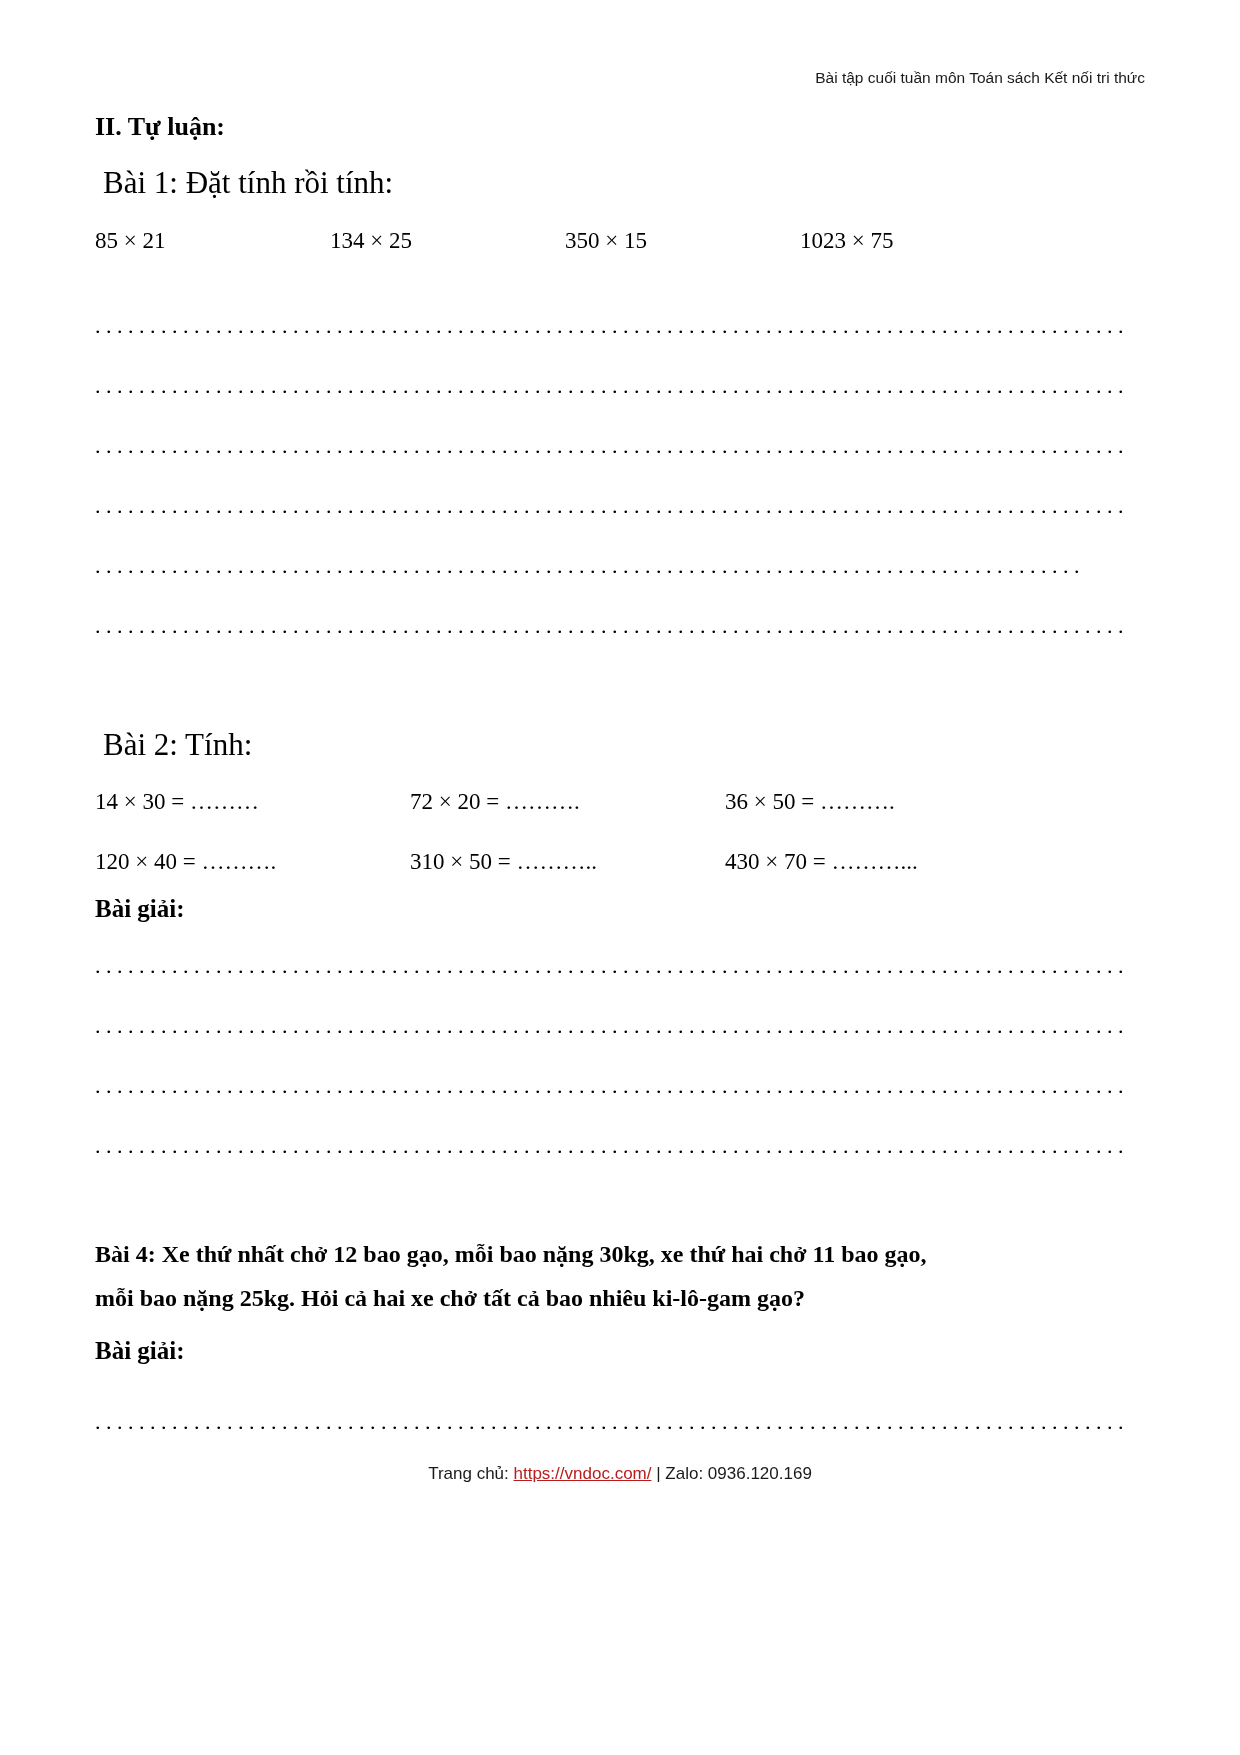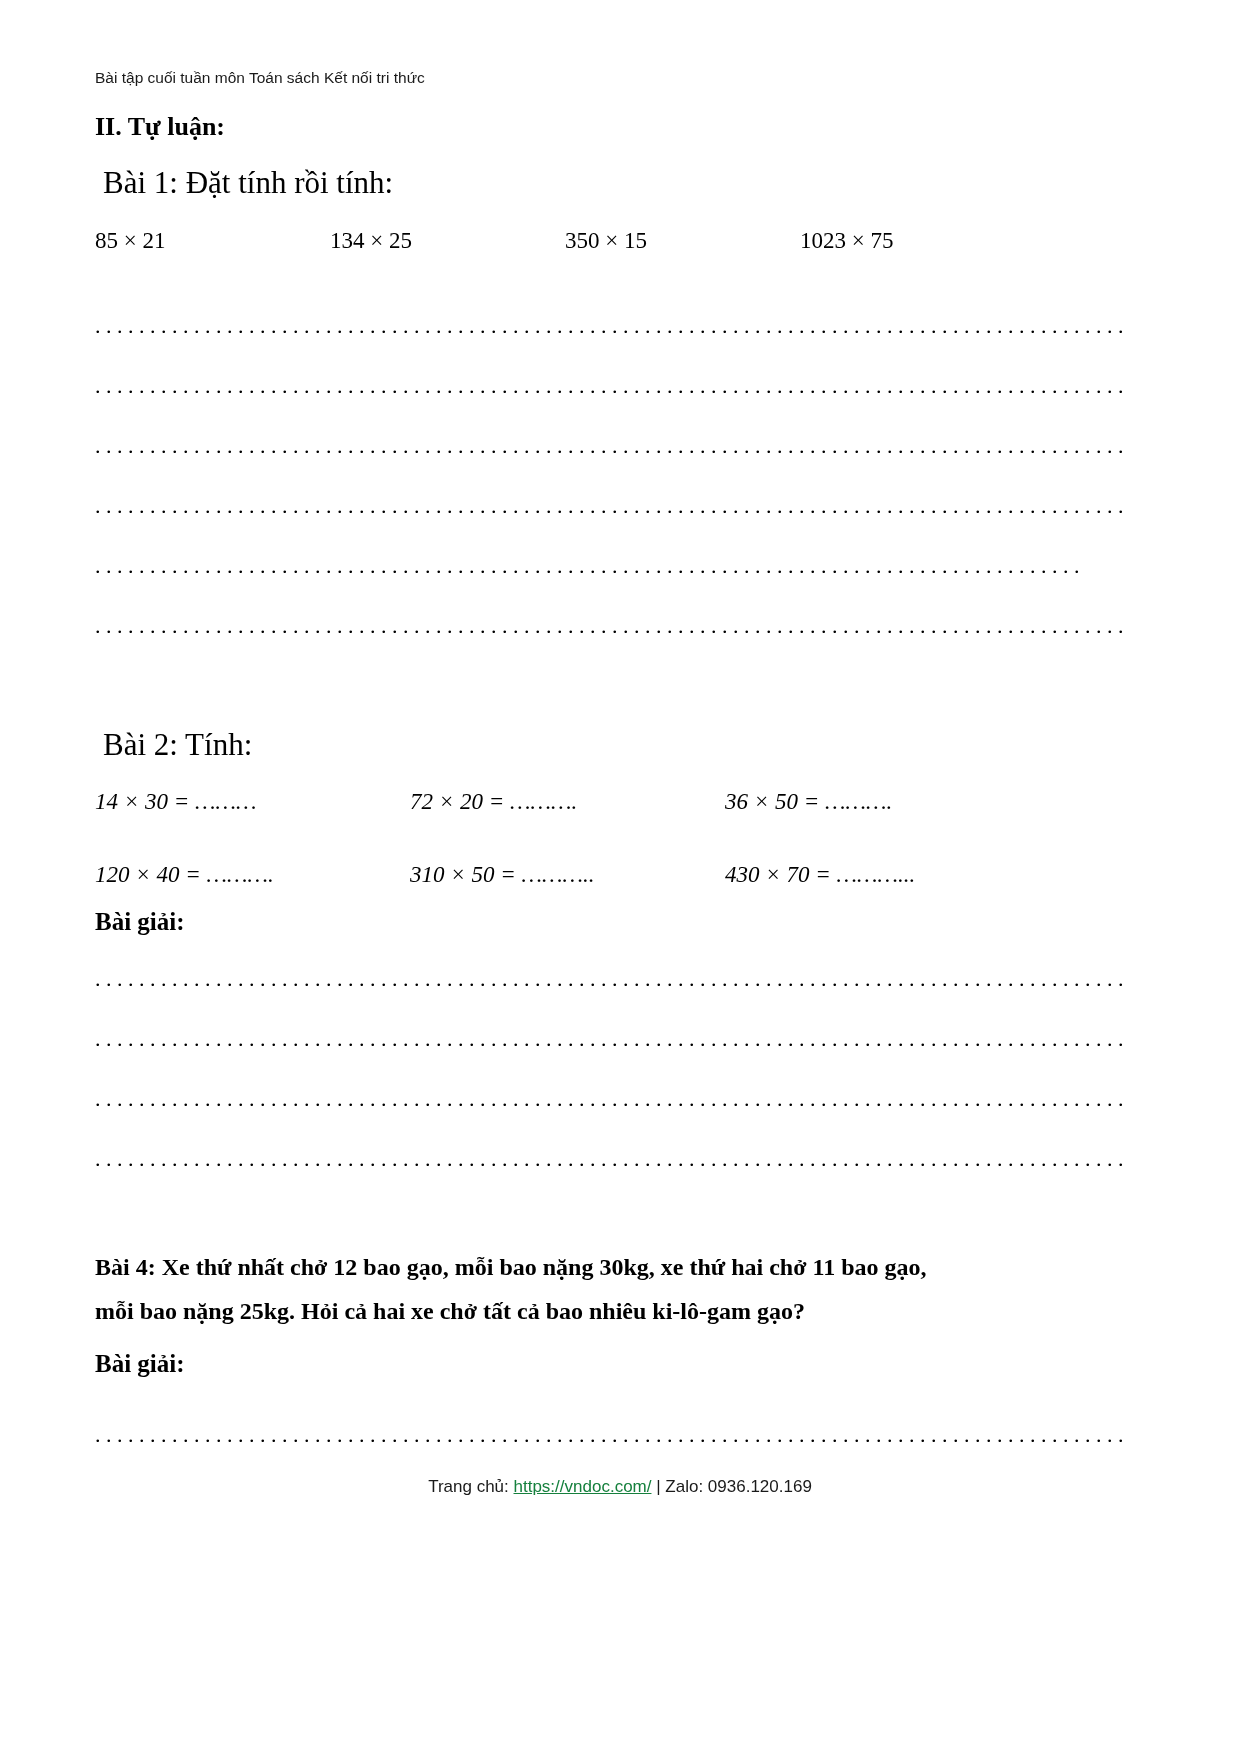--- a/index.html
+++ b/index.html
@@ -11,21 +11,21 @@
     background: #ffffff;
     box-sizing: border-box;
     padding: 68px 95px 0 95px;
     color: #000000;
     font-family: "Liberation Serif", "DejaVu Serif", serif;
     overflow: hidden;
   }
   .sans { font-family: "Liberation Sans", "DejaVu Sans", sans-serif; }
 
   .doc-header {
-    text-align: left;
+    text-align: right;
     font-size: 15.5px;
     line-height: 20px;
     color: #1a1a1a;
   }
 
   .section-title {
     margin-top: 24px;
     font-size: 26px;
     line-height: 30px;
     font-weight: bold;
@@ -59,24 +59,23 @@
     letter-spacing: 5.5px;
     white-space: nowrap;
     overflow: hidden;
     color: #000;
   }
 
   .p2-grid {
     margin-top: 24px;
     display: grid;
     grid-template-columns: 315px 315px 1fr;
-    row-gap: 37px;
+    row-gap: 24px;
     font-size: 23px;
     line-height: 36px;
-    font-style: italic;
   }
 
   .problem-text {
     font-size: 24px;
     line-height: 44px;
     font-weight: bold;
   }
   .pt-p3 { margin-top: 84px; }
   .pt-p4 { margin-top: 56px; }
 
@@ -89,21 +88,21 @@
   .sl-p4 { margin-top: 16px; }
 
   .doc-footer {
     margin-top: 10px;
     text-align: center;
     font-size: 17px;
     line-height: 24px;
     color: #1a1a1a;
   }
   .doc-footer a {
-    color: #15803d;
+    color: #b91c1c;
     cursor: pointer;
   }
 </style>
 </head>
 <body>
 
 <div class="page">
 
   <div class="doc-header sans">
     <span>Bài tập cuối tuần môn Toán sách Kết nối tri thức</span>

